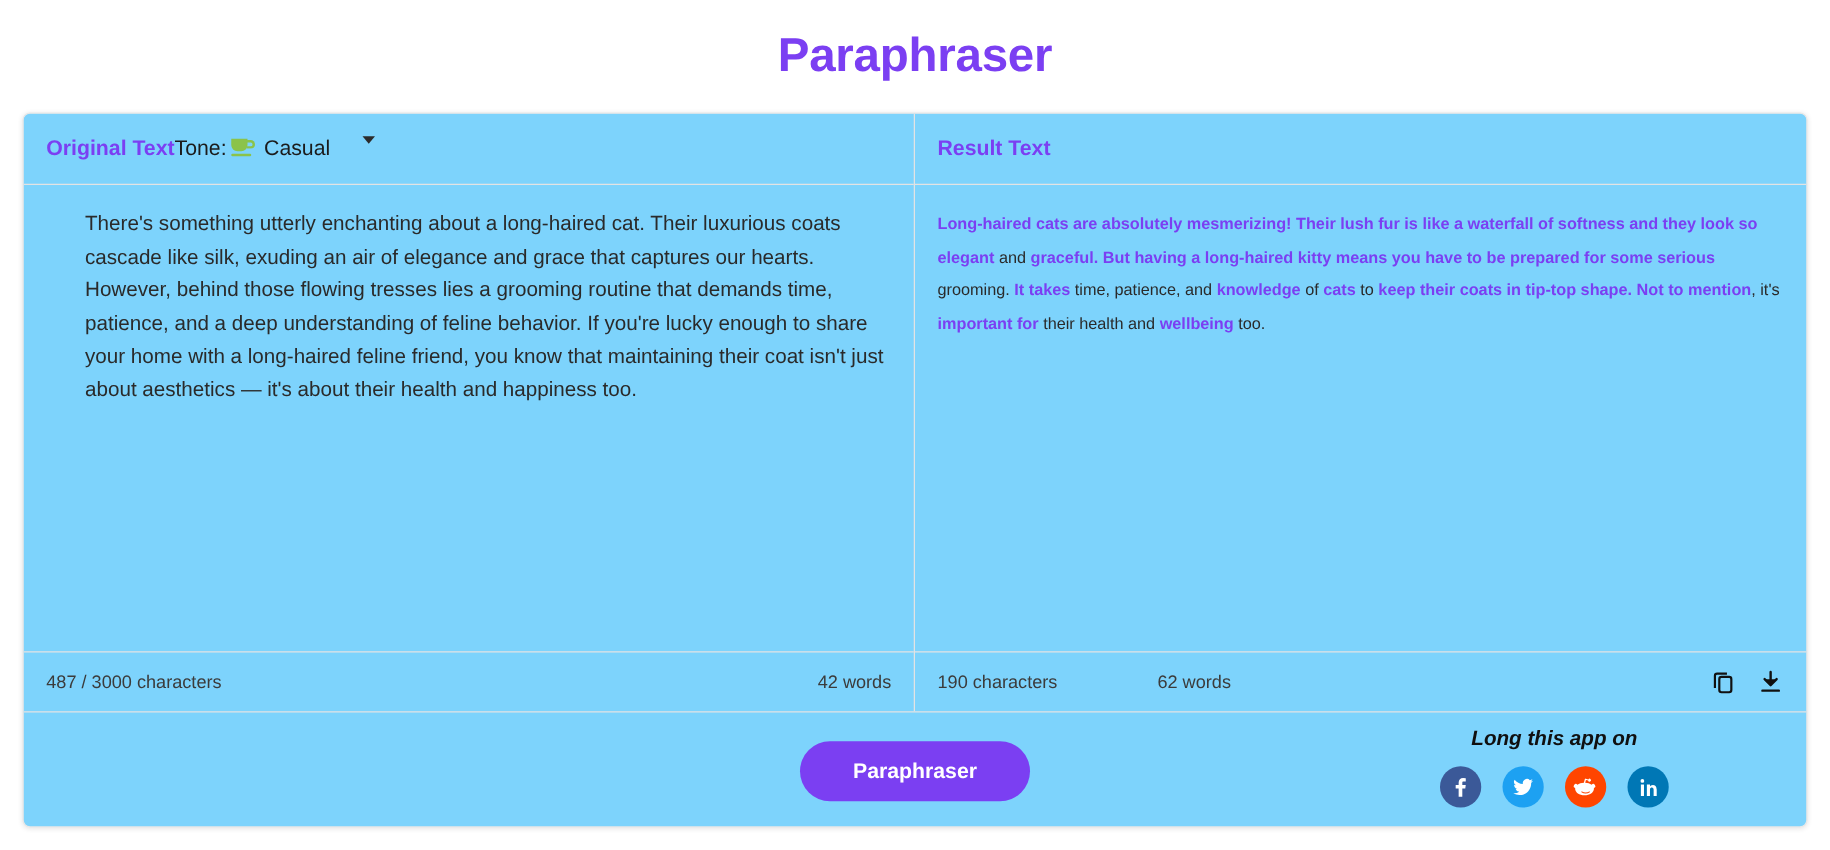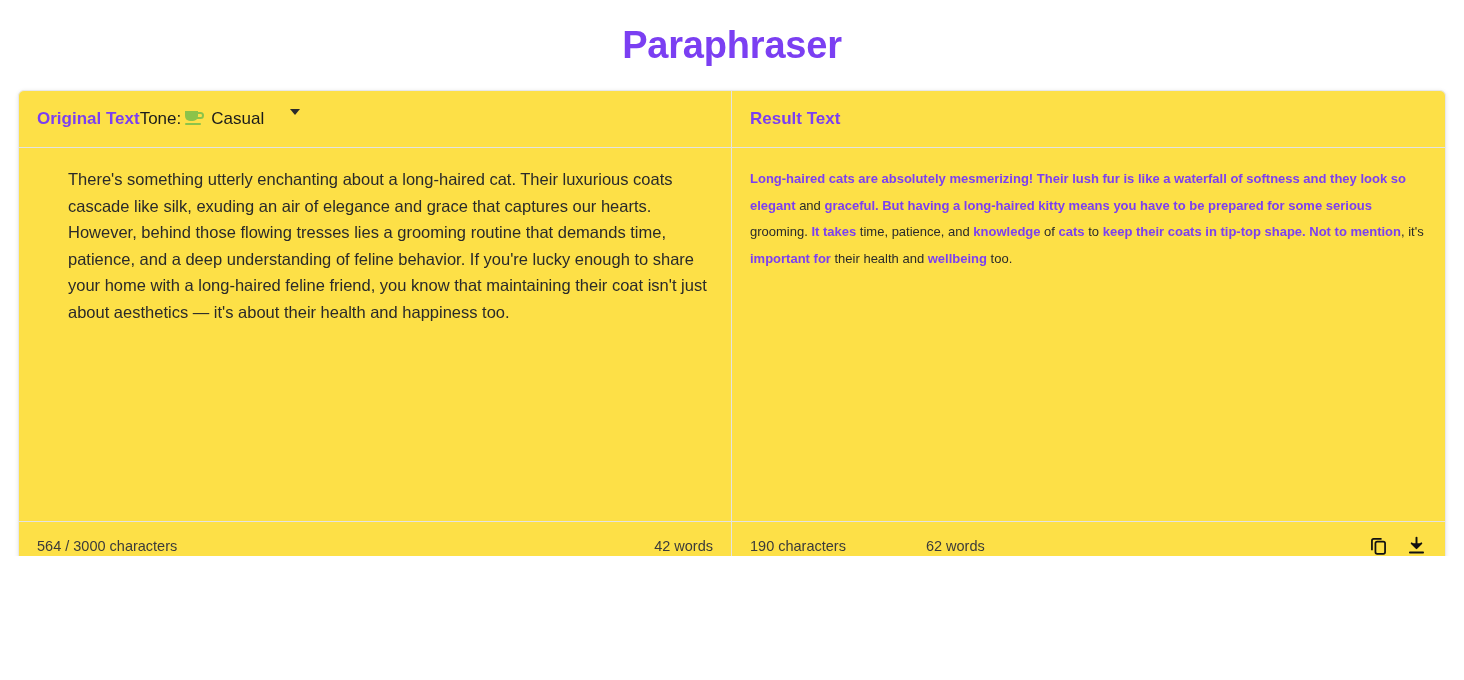--- a/index.html
+++ b/index.html
@@ -7,41 +7,41 @@
     padding: 0;
     background: #ffffff;
     width: 1464px;
     height: 680px;
     font-family: "Liberation Sans", sans-serif;
     -webkit-font-smoothing: antialiased;
   }
   .page {
     position: relative;
     width: 1464px;
-    height: 556px;
+    height: 680px;
     overflow: hidden;
     background: #ffffff;
   }
   .app-title {
     text-align: center;
     color: #7b3ff2;
     font-size: 38px;
     font-weight: 700;
     letter-spacing: -0.2px;
     margin: 0;
     padding-top: 22px;
     line-height: 46px;
   }
   .card {
     position: absolute;
     left: 18px;
     top: 90px;
     width: 1428px;
     height: 572px;
-    background: #fde047;
+    background: #7dd3fc;
     border: 1px solid #e8e8e8;
     border-radius: 6px;
     box-shadow: 0 1px 4px rgba(0,0,0,0.10);
     box-sizing: border-box;
     overflow: hidden;
   }
   .panels {
     display: flex;
     height: 478px;
   }
@@ -233,21 +233,21 @@
                 <span class="saucer"></span>
             </span>
             <span class="tone-value">Casual</span>
             <span class="caret"></span>
           </div>
         </div>
         <div class="panel-body">
           <div class="orig-text">There's something utterly enchanting about a long-haired cat. Their luxurious coats cascade like silk, exuding an air of elegance and grace that captures our hearts. However, behind those flowing tresses lies a grooming routine that demands time, patience, and a deep understanding of feline behavior. If you're lucky enough to share your home with a long-haired feline friend, you know that maintaining their coat isn't just about aesthetics — it's about their health and happiness too.</div>
         </div>
         <div class="panel-foot">
-          <span class="foot-left">564 / 3000 characters</span>
+          <span class="foot-left">487 / 3000 characters</span>
           <span class="foot-spacer"></span>
           <span class="foot-right">42 words</span>
         </div>
       </div>
 
       <div class="panel right">
         <div class="panel-head">
           <span class="panel-title">Result Text</span>
         </div>
         <div class="panel-body">

